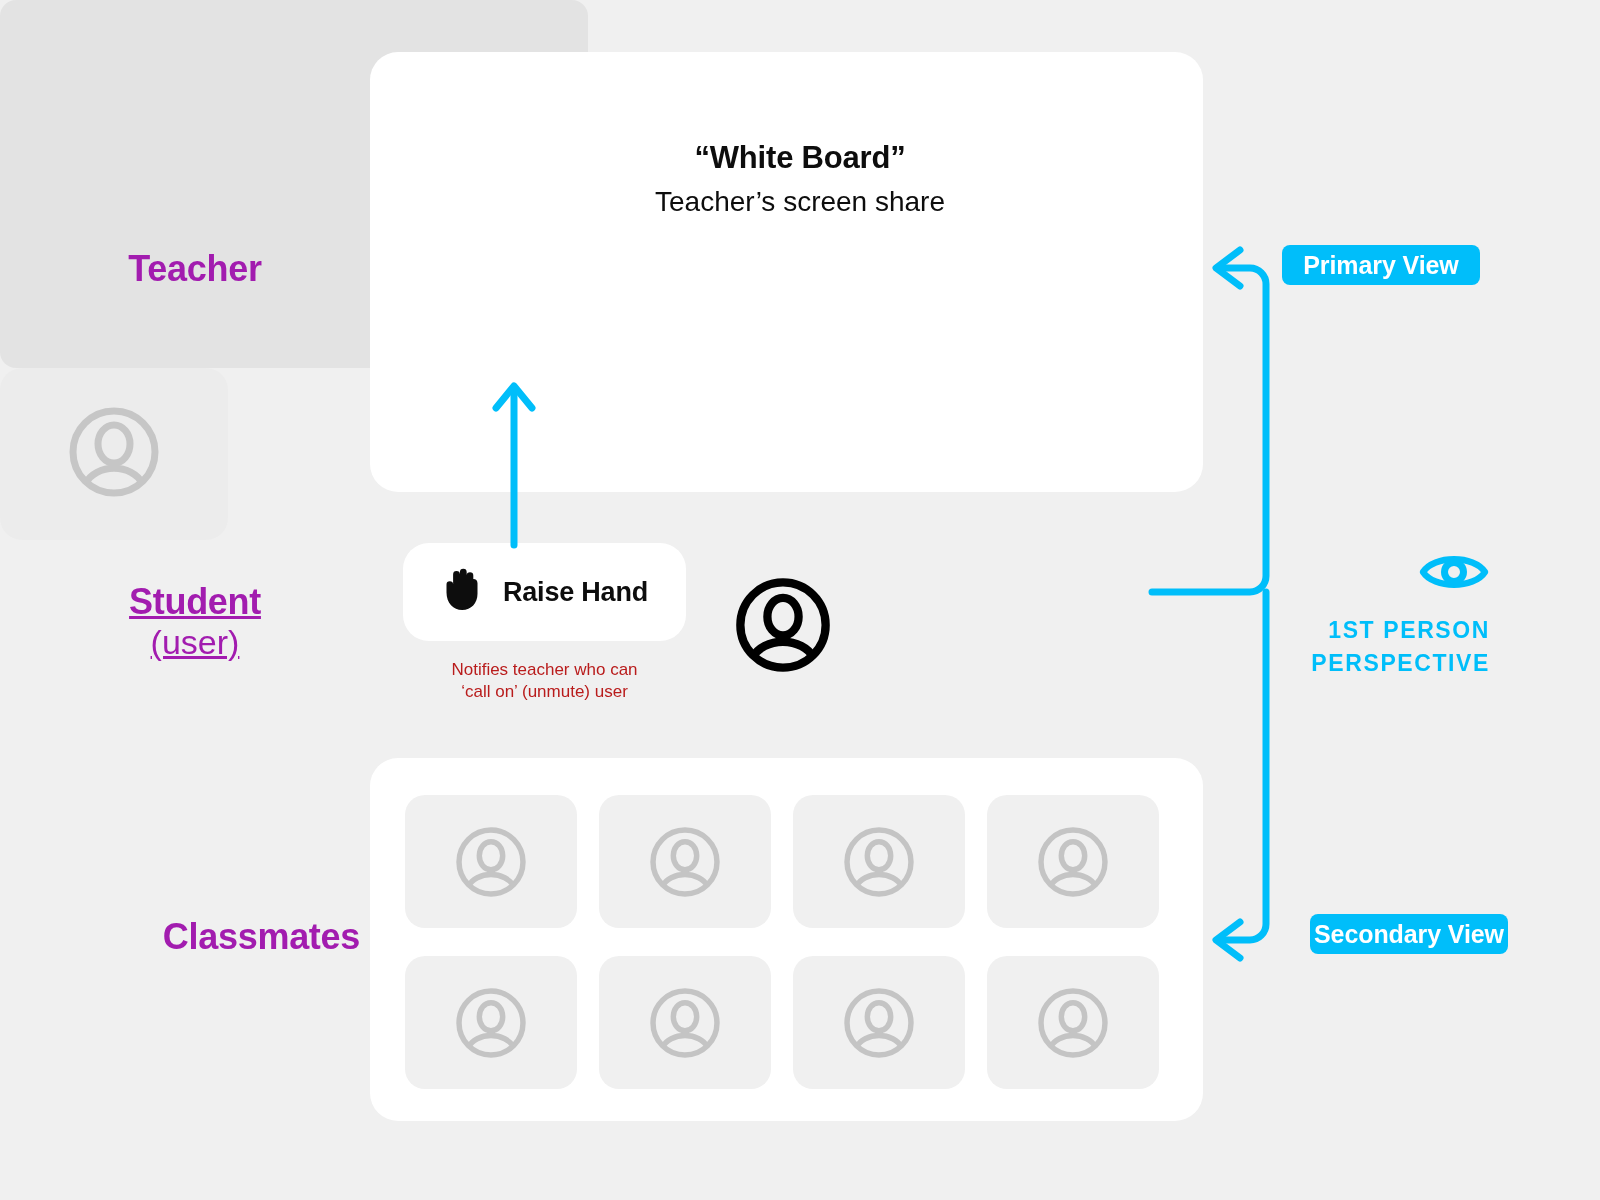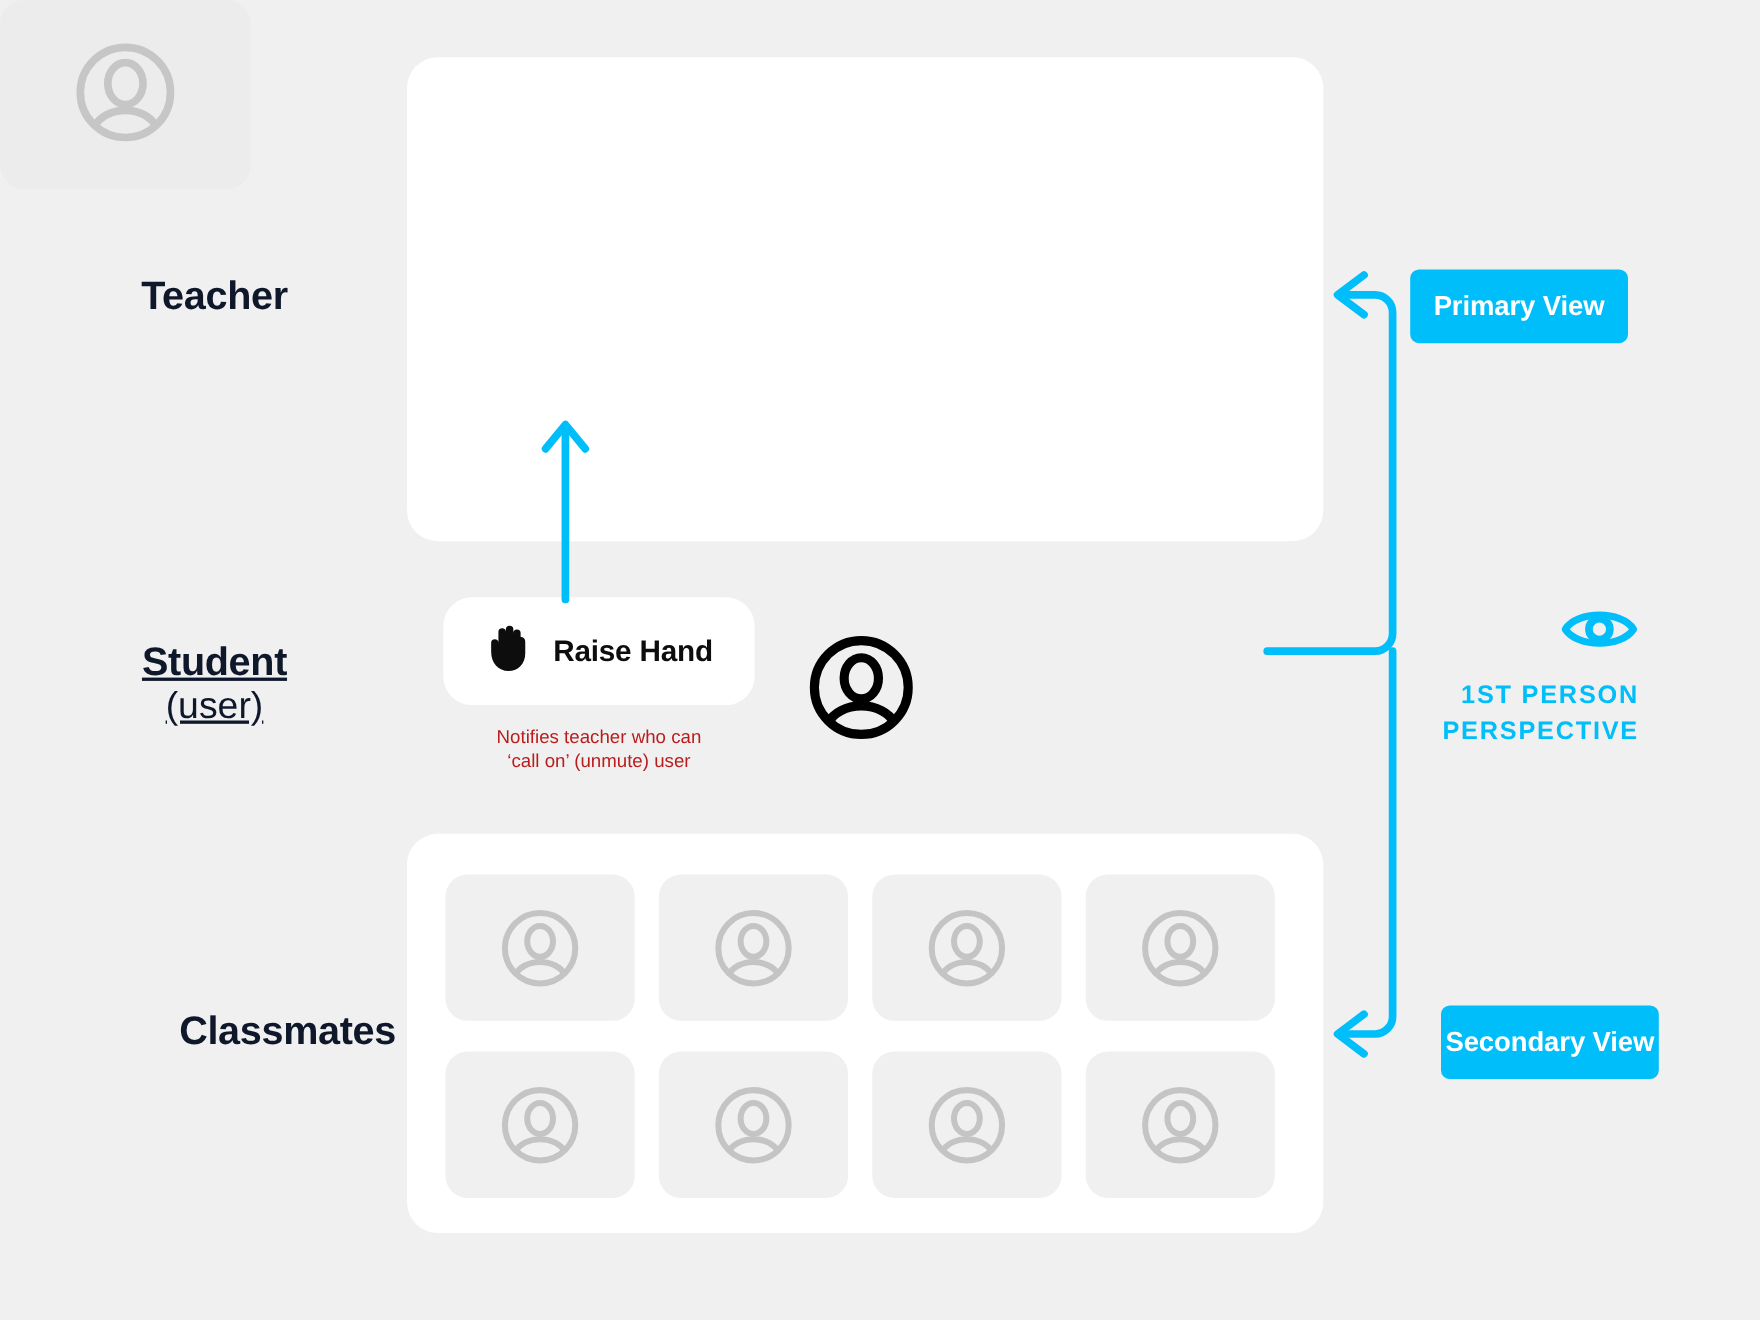--- a/index.html
+++ b/index.html
@@ -18,21 +18,21 @@
     position: relative;
     width: 1600px;
     height: 1200px;
   }
 
   
   .row-label {
     position: absolute;
     text-align: center;
     line-height: 1.05;
-    color: #0f172a;
+    color: #a21caf;
   }
   .row-label .strong {
     display: block;
     font-weight: bold;
     font-size: 36px;
     letter-spacing: -0.3px;
   }
   .row-label .sub {
     display: block;
     font-weight: normal;
@@ -167,21 +167,21 @@
     position: absolute;
     background: #00BEFA;
     color: #ffffff;
     border-radius: 8px;
     font-size: 25px;
     font-weight: bold;
     letter-spacing: -0.1px;
     display: flex;
     align-items: center;
     justify-content: center;
-    height: 67px;
+    height: 40px;
     padding: 0 20px;
     box-sizing: border-box;
     white-space: nowrap;
   }
   #badge-primary  { left: 1282px; top: 245px; width: 198px; }
   #badge-secondary{ left: 1310px; top: 914px; width: 198px; }
 
   
   #perspective {
     position: absolute;
@@ -224,20 +224,26 @@
     <span class="strong">Student</span>
     <span class="sub">(user)</span>
   </div>
 
   <div class="row-label" id="label-classmates">
     <span class="strong">Classmates</span>
   </div>
 
   <div class="panel" id="teacher-panel"></div>
 
+  <div id="whiteboard">
+    <div class="wb-inner">
+      <div class="wb-title">“White Board”</div>
+      <div class="wb-sub">Teacher’s screen share</div>
+    </div>
+  </div>
 
   <div id="teacher-thumb">
     <span>
       <svg width="100" height="100" viewBox="0 0 100 100" aria-hidden="true">
         <circle cx="50" cy="50" r="41" fill="none" stroke="#c6c6c6" stroke-width="7"></circle>
         <ellipse cx="50" cy="42" rx="16" ry="19" fill="none" stroke="#c6c6c6" stroke-width="7"></ellipse>
         <path d="M22 81 a30 23 0 0 1 56 0" fill="none" stroke="#c6c6c6" stroke-width="7"></path>
       </svg>
     </span>
   </div>

